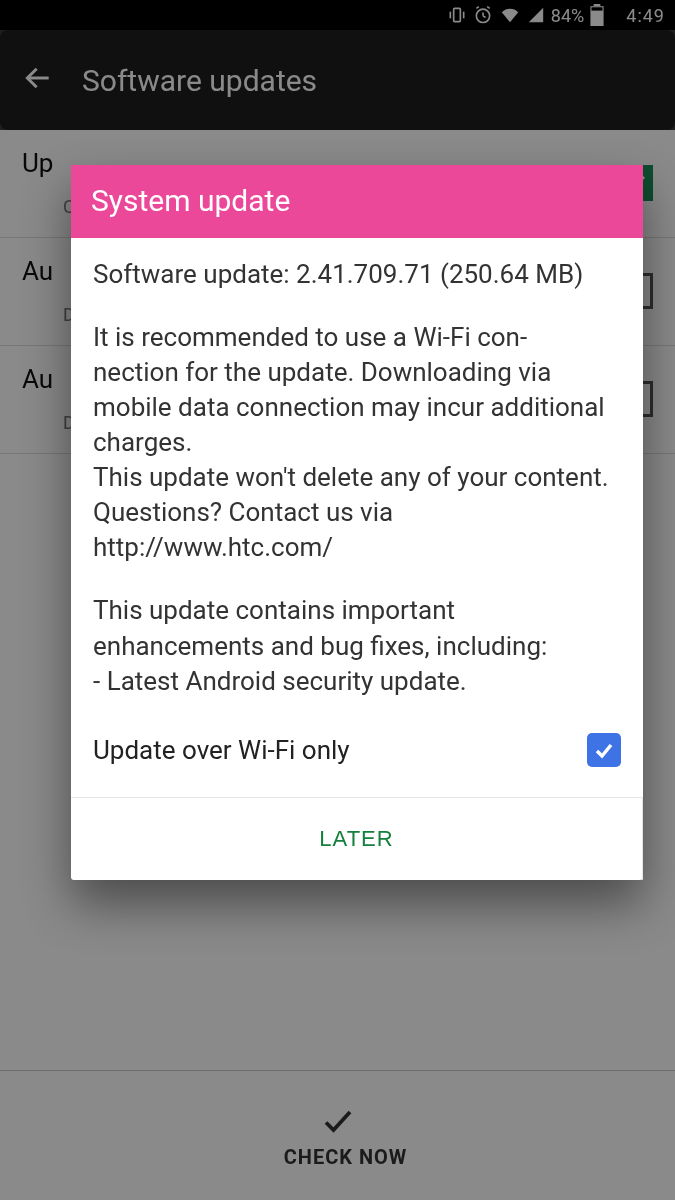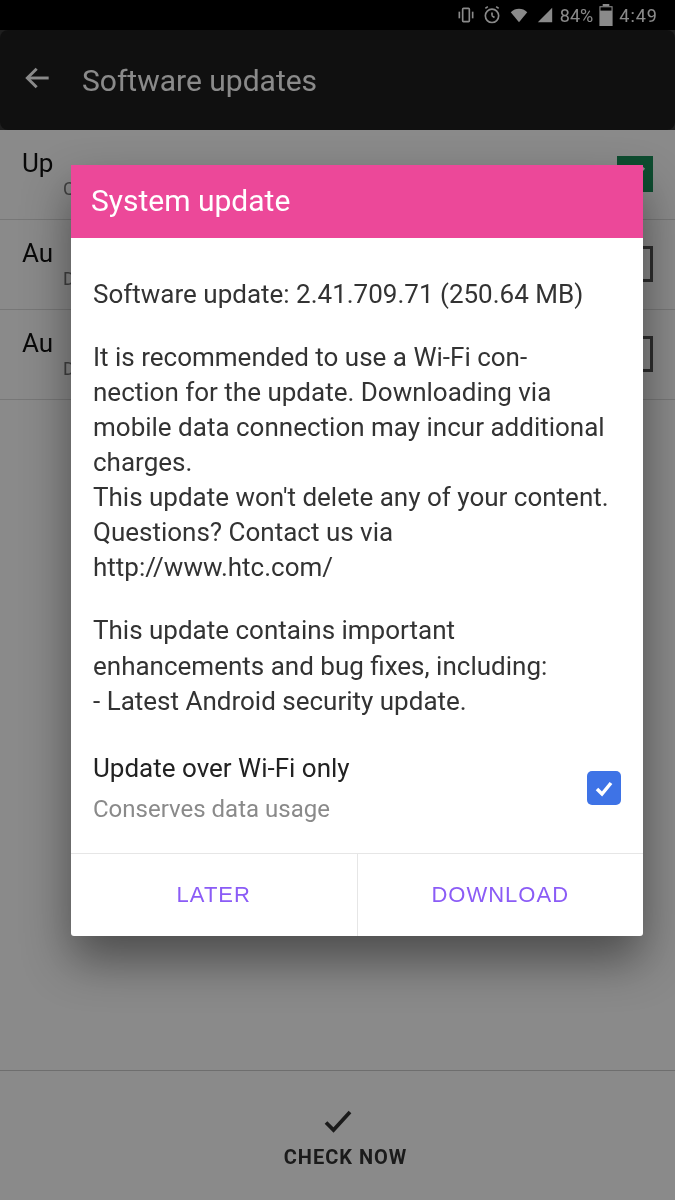--- a/index.html
+++ b/index.html
@@ -1,54 +1,54 @@
 <!DOCTYPE html>
 <html><head>
   <meta charset="utf-8">
   <style>
     * { margin: 0; padding: 0; box-sizing: border-box; }
     html, body { width: 675px; height: 1200px; overflow: hidden; font-family: Roboto, -apple-system, Helvetica, Arial, sans-serif; }
     .screen { position: relative; width: 675px; height: 1200px; background: #3a3a3a; }
     
-    .status-bar { position: absolute; top: 0; left: 0; right: 0; height: 30px; background: #000; color: #fff; display: flex; align-items: center; justify-content: flex-end; padding: 0 17px; font-size: 18px; gap: 6px; }
-    .status-bar .time { margin-left: 0; font-weight: 400; letter-spacing: 1px; }
+    .status-bar { position: absolute; top: 0; left: 0; right: 0; height: 30px; background: #000; color: #fff; display: flex; align-items: center; justify-content: flex-end; padding: 0 10px; font-size: 18px; gap: 6px; }
+    .status-bar .time { margin-left: 16px; font-weight: 400; letter-spacing: 1px; }
     .status-bar .battery-pct { font-size: 18px; }
     .status-bar svg { display: block; }
     
     .app-bar { position: absolute; top: 30px; left: 0; right: 0; height: 100px; background: #1f1f1f; display: flex; align-items: center; gap: 28px; padding: 0 22px; border-radius: 8px; }
     .app-bar .back { color: #fff; }
     .app-bar .title { color: #fff; font-size: 30px; font-weight: 400; }
     
     .bg-list { position: absolute; top: 130px; left: 0; right: 0; bottom: 0; background: #fff; }
     .bg-row { border-bottom: 1px solid #ddd; padding: 18px 22px 20px 22px; display: flex; justify-content: space-between; align-items: center; }
-    .bg-row .labels { display: flex; flex-direction: column; gap: 0; }
+    .bg-row .labels { display: flex; flex-direction: column; gap: 18px; }
     .bg-row .primary { font-size: 26px; color: #111; }
     .bg-row .secondary { font-size: 18px; color: #777; margin-left: 41px; }
     .bg-check { width: 36px; height: 36px; border: 3px solid #555; }
     .bg-check.green { background: #1b8f5a; border-color: #1b8f5a; display: flex; align-items: center; justify-content: center; }
     .bg-check.green svg { stroke: #fff; }
     
     .check-now { position: absolute; left: 0; right: 0; bottom: 0; height: 130px; border-top: 1px solid #ccc; display: flex; flex-direction: column; align-items: center; justify-content: center; gap: 6px; }
     .check-now .label { font-size: 20px; font-weight: 700; letter-spacing: 1px; color: #333; margin-left: 16px; }
     
     .scrim { position: absolute; inset: 0; background: rgba(0,0,0,0.46); }
     
     .dialog { position: absolute; left: 71px; right: 32px; top: 165px; background: #fff; border-radius: 3px; box-shadow: 0 24px 48px rgba(0,0,0,0.45); display: flex; flex-direction: column; }
     .dialog .dlg-header { background: #ec4899; color: #fff; padding: 18px 20px 20px 20px; font-size: 30px; font-weight: 400; }
-    .dialog .dlg-body { padding: 20px 22px 12px 22px; margin-top: 20px; }
+    .dialog .dlg-body { padding: 20px 22px 12px 22px; }
     .dlg-body .version { font-size: 26px; color: #333; line-height: 1.3; margin-bottom: 28px; }
     .dlg-body .para { font-size: 26px; color: #333; line-height: 1.35; margin-bottom: 28px; white-space: pre-line; }
     .dlg-body .para:last-of-type { margin-bottom: 20px; }
     .wifi-row { display: flex; justify-content: space-between; align-items: center; padding: 6px 0 18px 0; }
-    .wifi-row .wlabels { display: flex; flex-direction: column; gap: 12px; }
+    .wifi-row .wlabels { display: flex; flex-direction: column; gap: 6px; }
     .wifi-row .wtitle { font-size: 26px; color: #222; }
     .wifi-row .wsub { font-size: 24px; color: #8a8a8a; }
     .wifi-check { width: 34px; height: 34px; border-radius: 5px; background: #3e73e6; display: flex; align-items: center; justify-content: center; }
     .dlg-buttons { display: flex; border-top: 1px solid #e6e6e6; }
-    .dlg-buttons button { flex: 1; background: none; border: none; font-size: 22px; font-weight: 500; letter-spacing: 1px; color: #8b5cf6; padding: 28px 0; cursor: pointer; }
+    .dlg-buttons button { flex: 1; background: none; border: none; font-size: 22px; font-weight: 500; letter-spacing: 1px; color: #15803d; padding: 28px 0; cursor: pointer; }
     .dlg-buttons .divider { width: 1px; background: #e6e6e6; }
   </style>
 </head>
 <body>
 
 <div class="screen">
 
   <div class="bg-list">
     <div class="bg-row">
       <div class="labels">
@@ -128,29 +128,27 @@
     <div class="dlg-body">
       <div class="version">Software update: 2.41.709.71 (250.64 MB)</div>
       <div class="para">It is recommended to use a Wi-Fi con-
 nection for the update. Downloading via mobile data connection may incur additional charges.
 This update won't delete any of your content. Questions? Contact us via http://www.htc.com/</div>
       <div class="para">This update contains important enhancements and bug fixes, including:
 - Latest Android security update.</div>
       <div class="wifi-row">
         <div class="wlabels">
           <span class="wtitle">Update over Wi-Fi only</span>
-          <span class="wsub">Conserves data usage</span>
         </div>
         <div class="wifi-check">
           <svg width="24" height="24" viewBox="0 0 24 24" fill="none" stroke="white" stroke-width="3.5">
               <polyline points="5 13 10 18 19 7"></polyline>
             </svg>
         </div>
       </div>
     </div>
     <div class="dlg-buttons">
       <button>LATER</button>
       <div class="divider"></div>
-      <button>DOWNLOAD</button>
     </div>
   </div>
 
 </div>
 
 </body></html>

